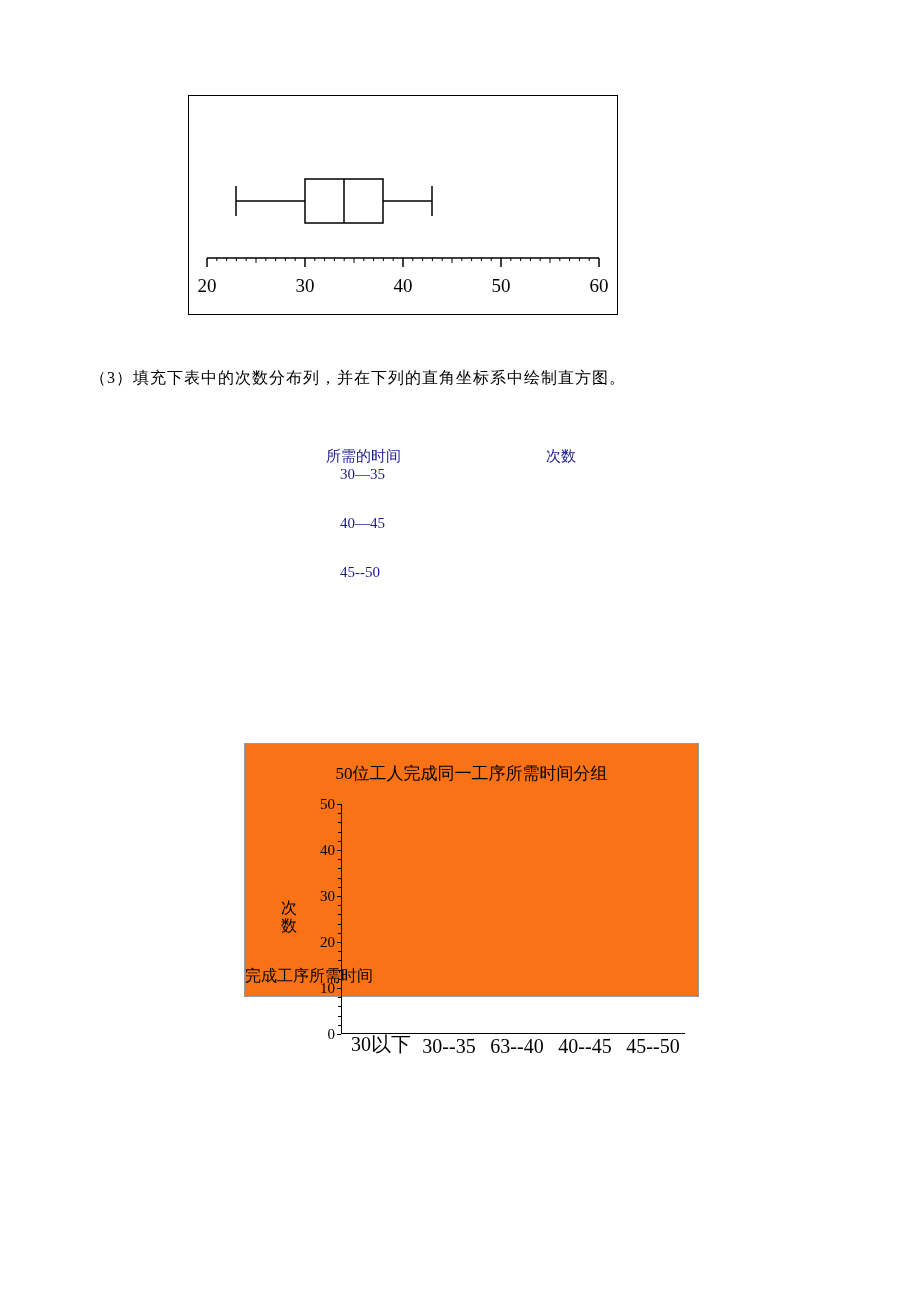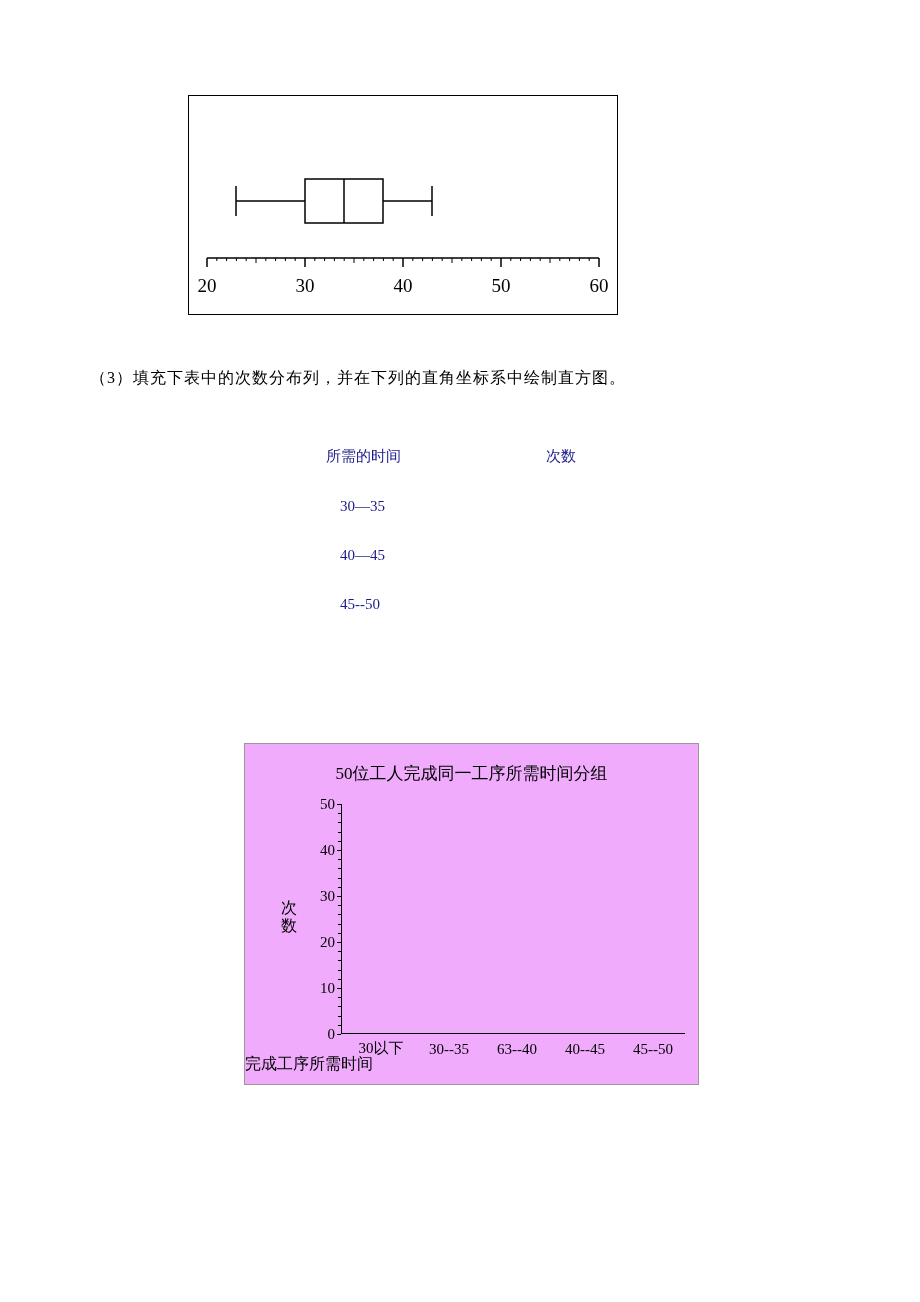--- a/index.html
+++ b/index.html
@@ -34,37 +34,36 @@
     .freq-table {
       position: absolute;
       left: 326px;
       top: 447px;
       width: 300px;
       color: #1a1a8a;
       font-size: 15px;
     }
     .freq-header {
       display: flex;
-      margin-bottom: 32px;
     }
     .freq-header .col1 {
       width: 220px;
     }
     .freq-row {
       margin-bottom: 32px;
       padding-left: 14px;
     }
     .hist-frame {
       position: absolute;
       left: 244px;
       top: 743px;
       width: 455px;
-      height: 342px;
+      height: 254px;
       border: 1px solid #999;
-      background: #f0abfc;
+      background: #f97316;
     }
     .hist-title {
       position: absolute;
       top: 18px;
       left: 0;
       width: 100%;
       text-align: center;
       font-family: "SimSun", serif;
       font-size: 17px;
     }
@@ -125,21 +124,21 @@
     .y-minor-tick {
       position: absolute;
       left: -3px;
       width: 3px;
       height: 1px;
       background: #000;
     }
     .x-tick-label {
       position: absolute;
       bottom: -24px;
-      font-size: 15px;
+      font-size: 20px;
       transform: translateX(-50%);
       white-space: nowrap;
     }
   </style>
 </head>
 <body>
 
 <div class="boxplot-frame">
   <svg width="430" height="220">
 

